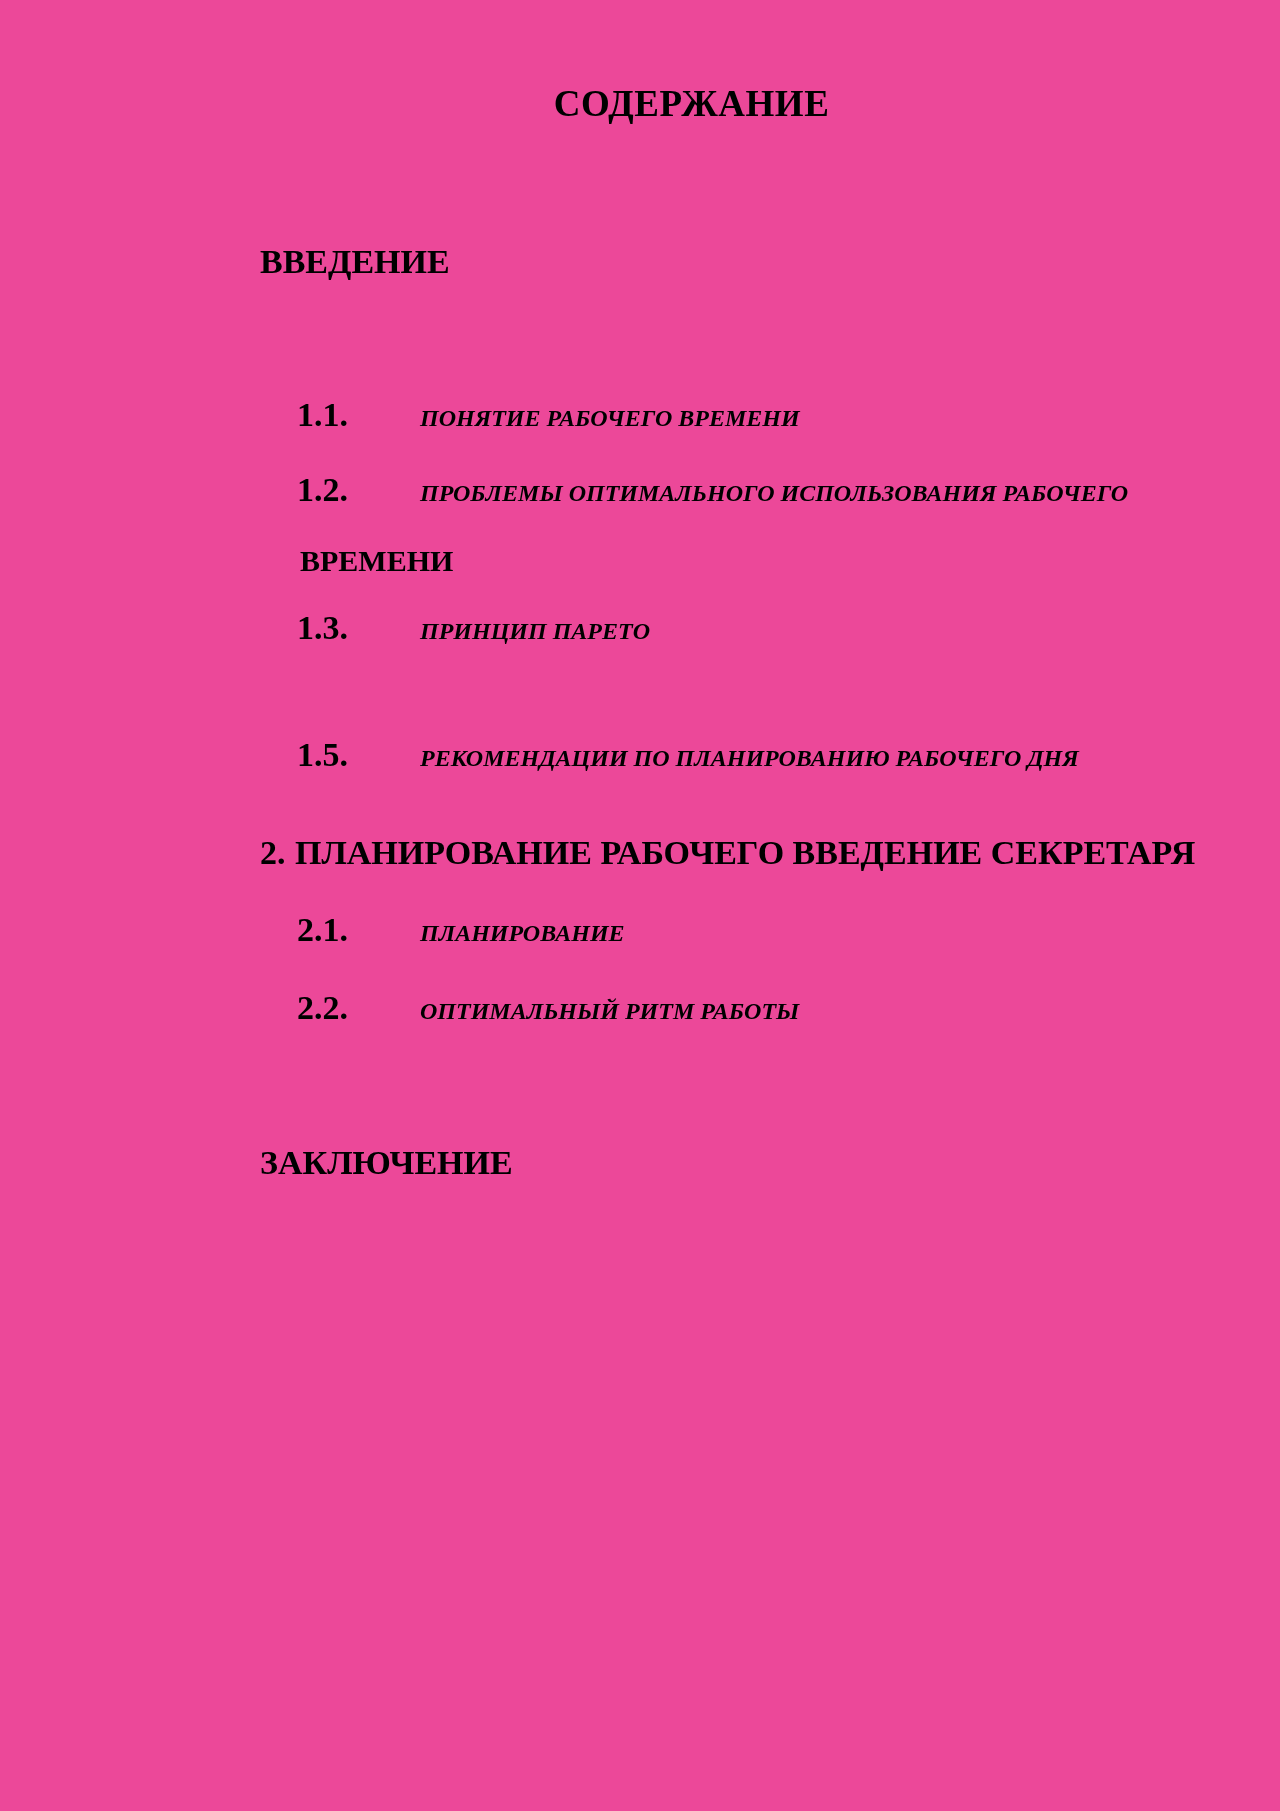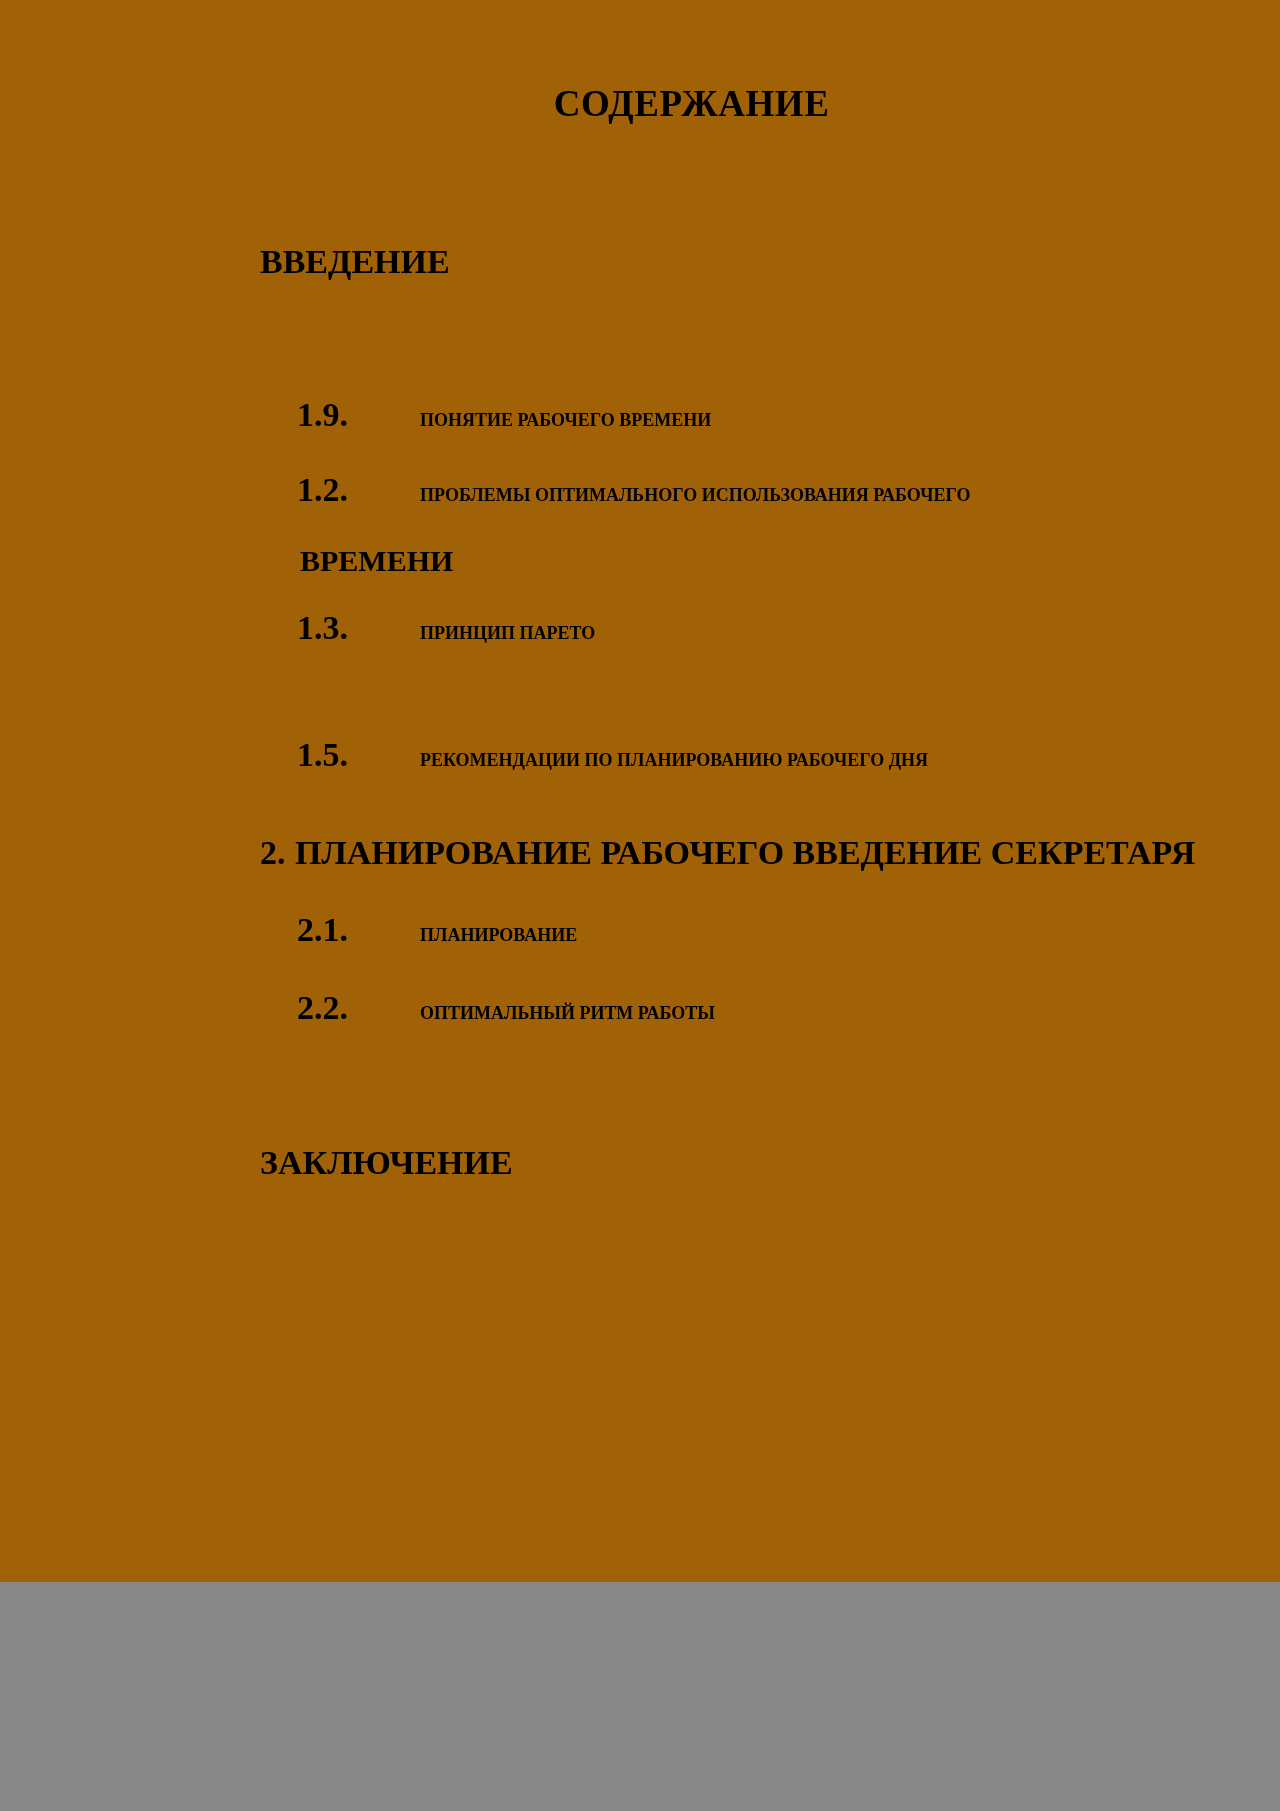--- a/index.html
+++ b/index.html
@@ -3,23 +3,23 @@
 <meta charset="utf-8">
 <style>
   html, body {
     margin: 0;
     padding: 0;
     background: #888;
   }
   .page {
     position: relative;
     width: 1280px;
-    height: 1582px;
+    height: 1811px;
     margin: 0 auto;
-    background: #a16207;
+    background: #ec4899;
     color: #000000;
     font-family: "Liberation Serif", "DejaVu Serif", serif;
     font-weight: bold;
     overflow: hidden;
   }
   .doc-title {
     position: absolute;
     top: 84px;
     left: 183px;
     width: 1017px;
@@ -48,37 +48,38 @@
   }
   .num-1 {
     display: inline-block;
     width: 35px;
   }
   .num-2 {
     display: inline-block;
     width: 123px;
   }
   .sub-label {
-    font-size: 18px;
+    font-size: 24px;
+    font-style: italic;
   }
 </style>
 </head>
 <body>
 
 <div class="page">
 
   <div class="doc-title">СОДЕРЖАНИЕ</div>
 
   <div class="row top-level" style="top:244px">
     <span>ВВЕДЕНИЕ</span>
   </div>
 
 
   <div class="row sub-level" style="top:397px">
-    <span class="num-2">1.9.</span><span class="sub-label">ПОНЯТИЕ РАБОЧЕГО ВРЕМЕНИ</span>
+    <span class="num-2">1.1.</span><span class="sub-label">ПОНЯТИЕ РАБОЧЕГО ВРЕМЕНИ</span>
   </div>
 
   <div class="row sub-level" style="top:472px">
     <span class="num-2">1.2.</span><span class="sub-label">ПРОБЛЕМЫ ОПТИМАЛЬНОГО ИСПОЛЬЗОВАНИЯ РАБОЧЕГО</span>
   </div>
 
   <div class="row cont-line" style="top:547px">
     <span>ВРЕМЕНИ</span>
   </div>
 

